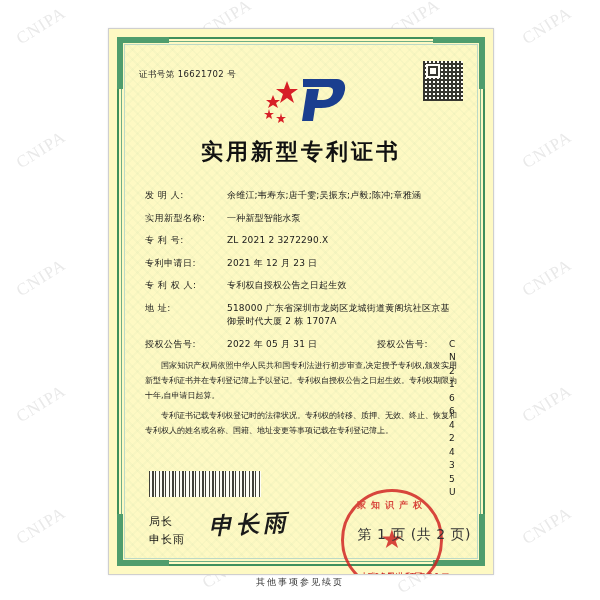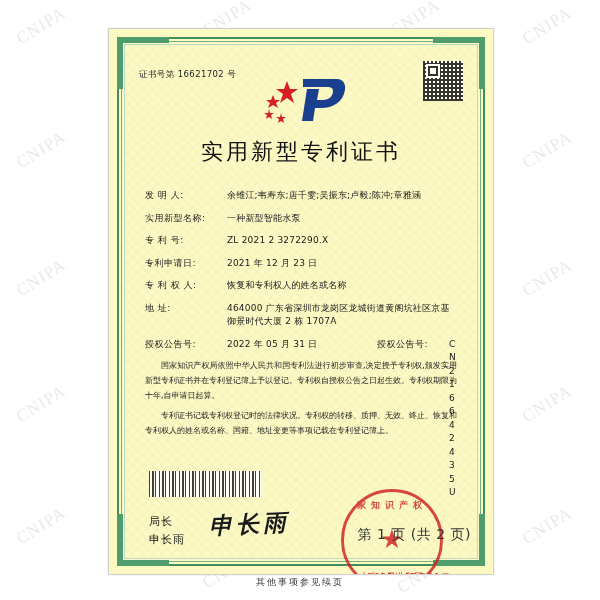--- a/index.html
+++ b/index.html
@@ -135,21 +135,21 @@
     height: 52px;
   }
   .logo svg { display: block; }
 
   .title {
     position: absolute;
     left: 0; right: 0;
     top: 86px;
     text-align: center;
     font-family: "DejaVu Sans", "Liberation Sans", sans-serif;
-    font-weight: normal;
+    font-weight: bold;
     font-size: 22px;
     letter-spacing: 3px;
     color: #111;
   }
 
   .fields {
     position: absolute;
     left: 14px;
     right: 14px;
     top: 138px;
@@ -378,26 +378,26 @@
           <div class="val">ZL 2021 2 3272290.X</div>
         </div>
         <div class="row">
           <div class="lbl">专利申请日:</div>
           <div class="sep"></div>
           <div class="val">2021 年 12 月 23 日</div>
         </div>
         <div class="row">
           <div class="lbl">专 利 权 人:</div>
           <div class="sep"></div>
-          <div class="val">恢复和专利权人的姓名或名称</div>
+          <div class="val">专利权自授权公告之日起生效</div>
         </div>
         <div class="row">
           <div class="lbl">地        址:</div>
           <div class="sep"></div>
-          <div class="val">464000 广东省深圳市龙岗区龙城街道黄阁坑社区京基御景时代大厦 2 栋 1707A</div>
+          <div class="val">518000 广东省深圳市龙岗区龙城街道黄阁坑社区京基御景时代大厦 2 栋 1707A</div>
         </div>
         <div class="row two-col">
           <div class="lbl">授权公告号:</div>
           <div class="sep"></div>
           <div class="val val-left">2022 年 05 月 31 日</div>
           <div class="lbl2">授权公告号:</div>
           <div class="sep"></div>
           <div class="val">CN 216642435 U</div>
         </div>
       </div>

